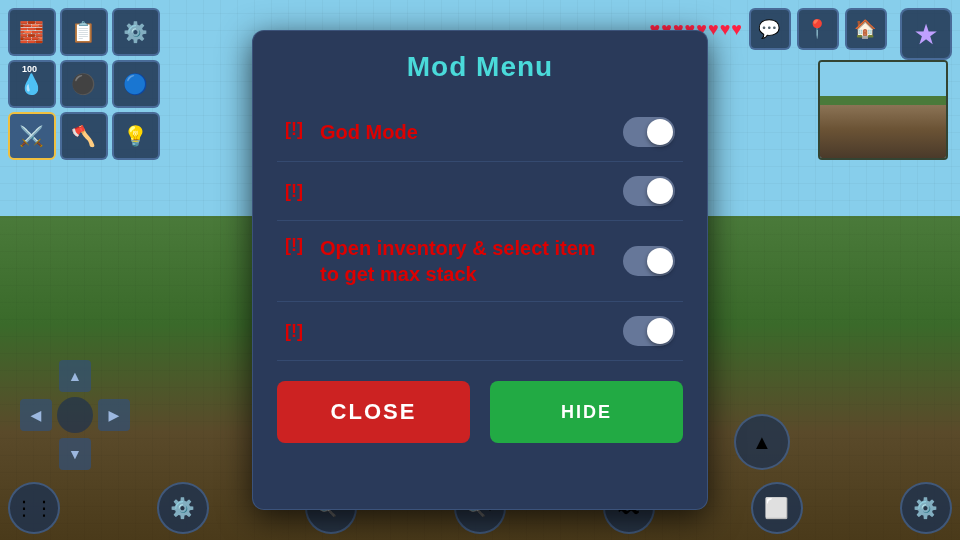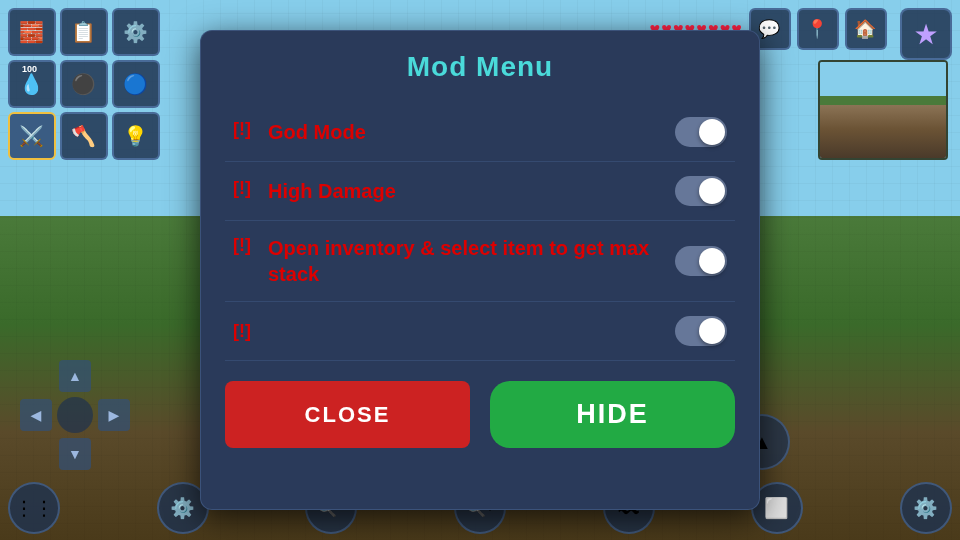--- a/index.html
+++ b/index.html
@@ -142,21 +142,21 @@
       z-index: 10;
       display: flex;
       align-items: center;
       justify-content: center;
     }
 
     .modal {
       background: #2a3a5a;
       border-radius: 12px;
       padding: 20px 24px 24px;
-      width: 560px;
+      width: 456px;
       min-height: 480px;
       box-shadow: 0 8px 32px rgba(0,0,0,0.7);
       border: 1px solid rgba(100, 140, 200, 0.3);
     }
 
     .modal-title {
       text-align: center;
       font-size: 28px;
       color: #4adada;
       font-weight: bold;
@@ -239,22 +239,22 @@
       padding: 18px;
       cursor: pointer;
       letter-spacing: 2px;
     }
 
     .btn-hide {
       flex: 1;
       background: #22aa44;
       color: white;
       border: none;
-      border-radius: 20px;
-      font-size: 27px;
+      border-radius: 8px;
+      font-size: 18px;
       font-weight: bold;
       padding: 18px;
       cursor: pointer;
       letter-spacing: 2px;
     }
 
     .minimap {
       position: absolute;
       right: 12px;
       top: 60px;
@@ -410,21 +410,20 @@
         <span class="mod-text">God Mode</span>
       </div>
       <div class="toggle">
         <div class="toggle-knob"></div>
       </div>
     </div>
 
     <div class="mod-item">
       <div class="mod-label">
         <span class="mod-badge">[!]</span>
-        <span class="mod-text">High Damage</span>
       </div>
       <div class="toggle">
         <div class="toggle-knob"></div>
       </div>
     </div>
 
     <div class="mod-item">
       <div class="mod-label">
         <span class="mod-badge">[!]</span>
         <span class="mod-text">Open inventory &amp; select item to get max stack</span>

